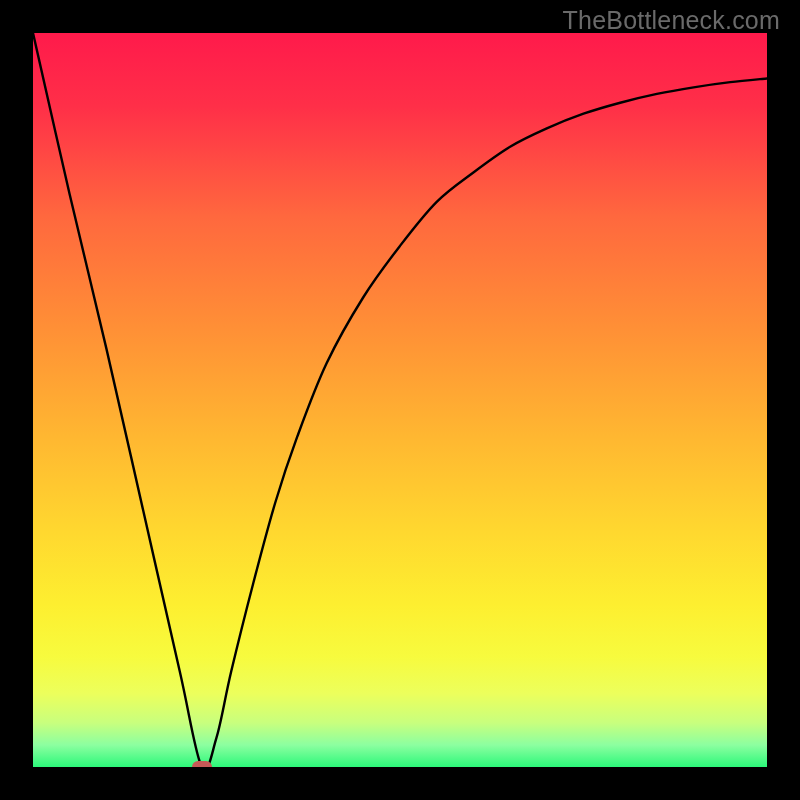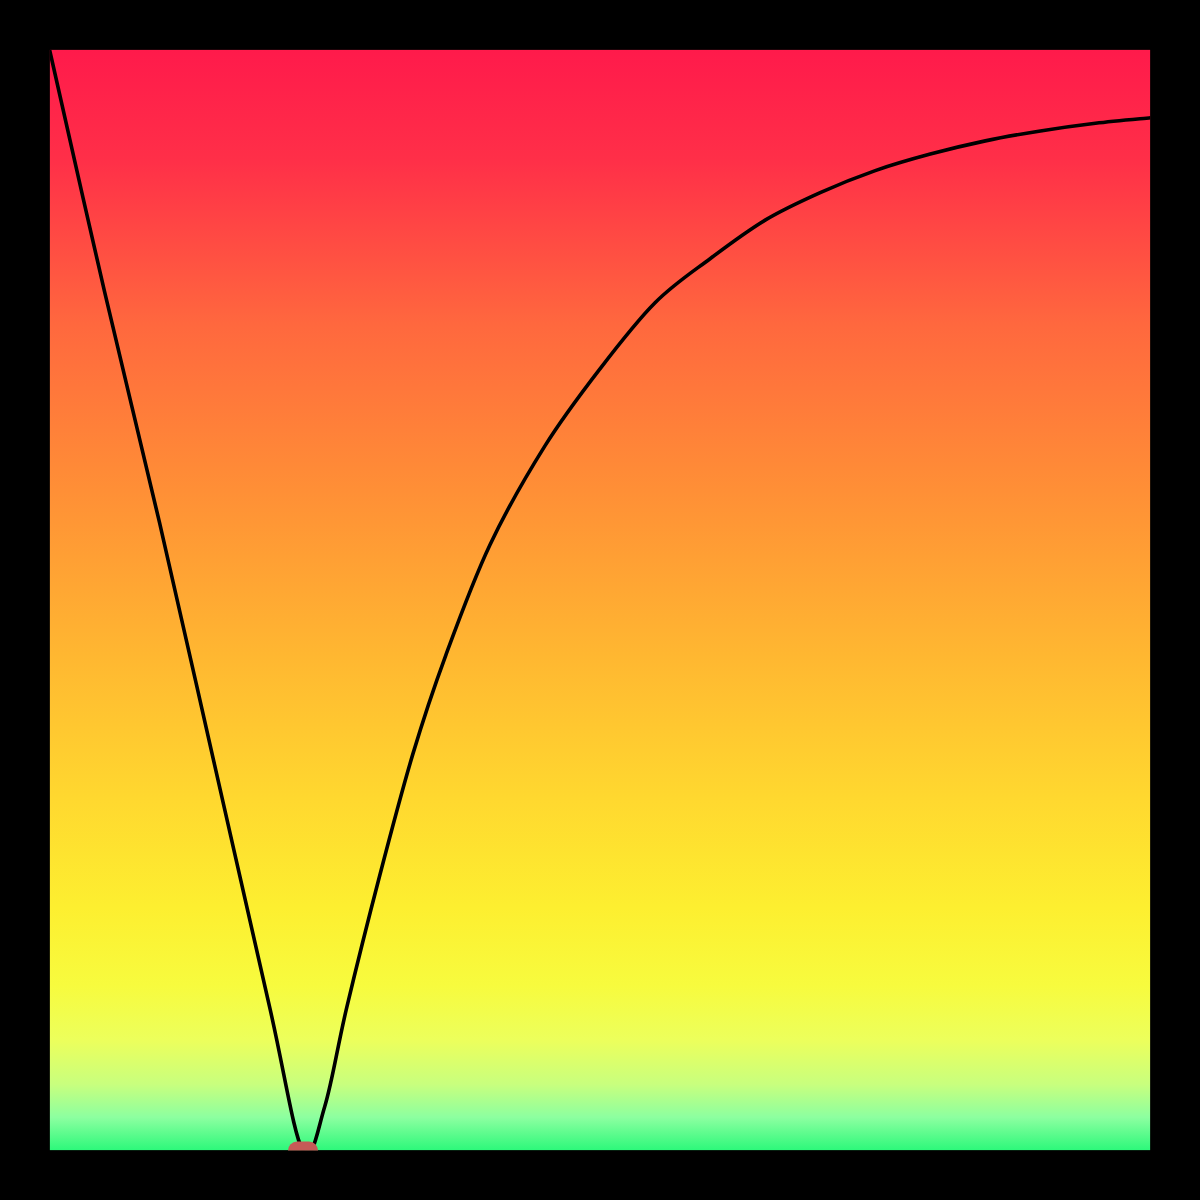--- a/index.html
+++ b/index.html
@@ -76,13 +76,14 @@
       <rect x="0" y="0" width="734" height="734" fill="url(#bg)"></rect>
     </svg>
 
     <svg class="curve" width="734" height="734" viewBox="0 0 734 734" preserveAspectRatio="none">
       <path id="curve-path" d="M 0.00 0.00 C 6.12 26.91, 24.47 108.88, 36.70 161.48 C 48.93 214.08, 61.17 263.02, 73.40 315.62 C 85.63 368.22, 97.87 423.27, 110.10 477.10 C 122.33 530.93, 137.01 595.76, 146.80 638.58 C 156.59 681.40, 162.70 722.99, 168.82 734.00 C 174.94 745.01, 178.61 720.54, 183.50 704.64 C 188.39 688.74, 192.06 664.27, 198.18 638.58 C 204.30 612.89, 212.86 578.64, 220.20 550.50 C 227.54 522.36, 234.88 494.23, 242.22 469.76 C 249.56 445.29, 255.68 426.94, 264.24 403.70 C 272.80 380.46, 282.59 353.54, 293.60 330.30 C 304.61 307.06, 318.07 283.81, 330.30 264.24 C 342.53 244.67, 354.77 228.76, 367.00 212.86 C 379.23 196.96, 391.47 181.05, 403.70 168.82 C 415.93 156.59, 428.17 148.63, 440.40 139.46 C 452.63 130.28, 464.87 121.11, 477.10 113.77 C 489.33 106.43, 501.57 100.92, 513.80 95.42 C 526.03 89.91, 538.27 85.02, 550.50 80.74 C 562.73 76.46, 574.97 73.03, 587.20 69.73 C 599.43 66.43, 611.67 63.49, 623.90 60.92 C 636.13 58.35, 648.37 56.27, 660.60 54.32 C 672.83 52.36, 685.07 50.65, 697.30 49.18 C 709.53 47.71, 727.88 46.12, 734.00 45.51" fill="none" stroke="#000000" stroke-width="2.4" stroke-linecap="round" stroke-linejoin="round"></path>
     </svg>
 
     <div class="marker" id="marker" style="left: 168.82px; top: 734px; background: rgb(198, 90, 87);"></div>
   </div>
 
+  <div class="watermark">TheBottleneck.com</div>
 </div>
 
 </body></html>

